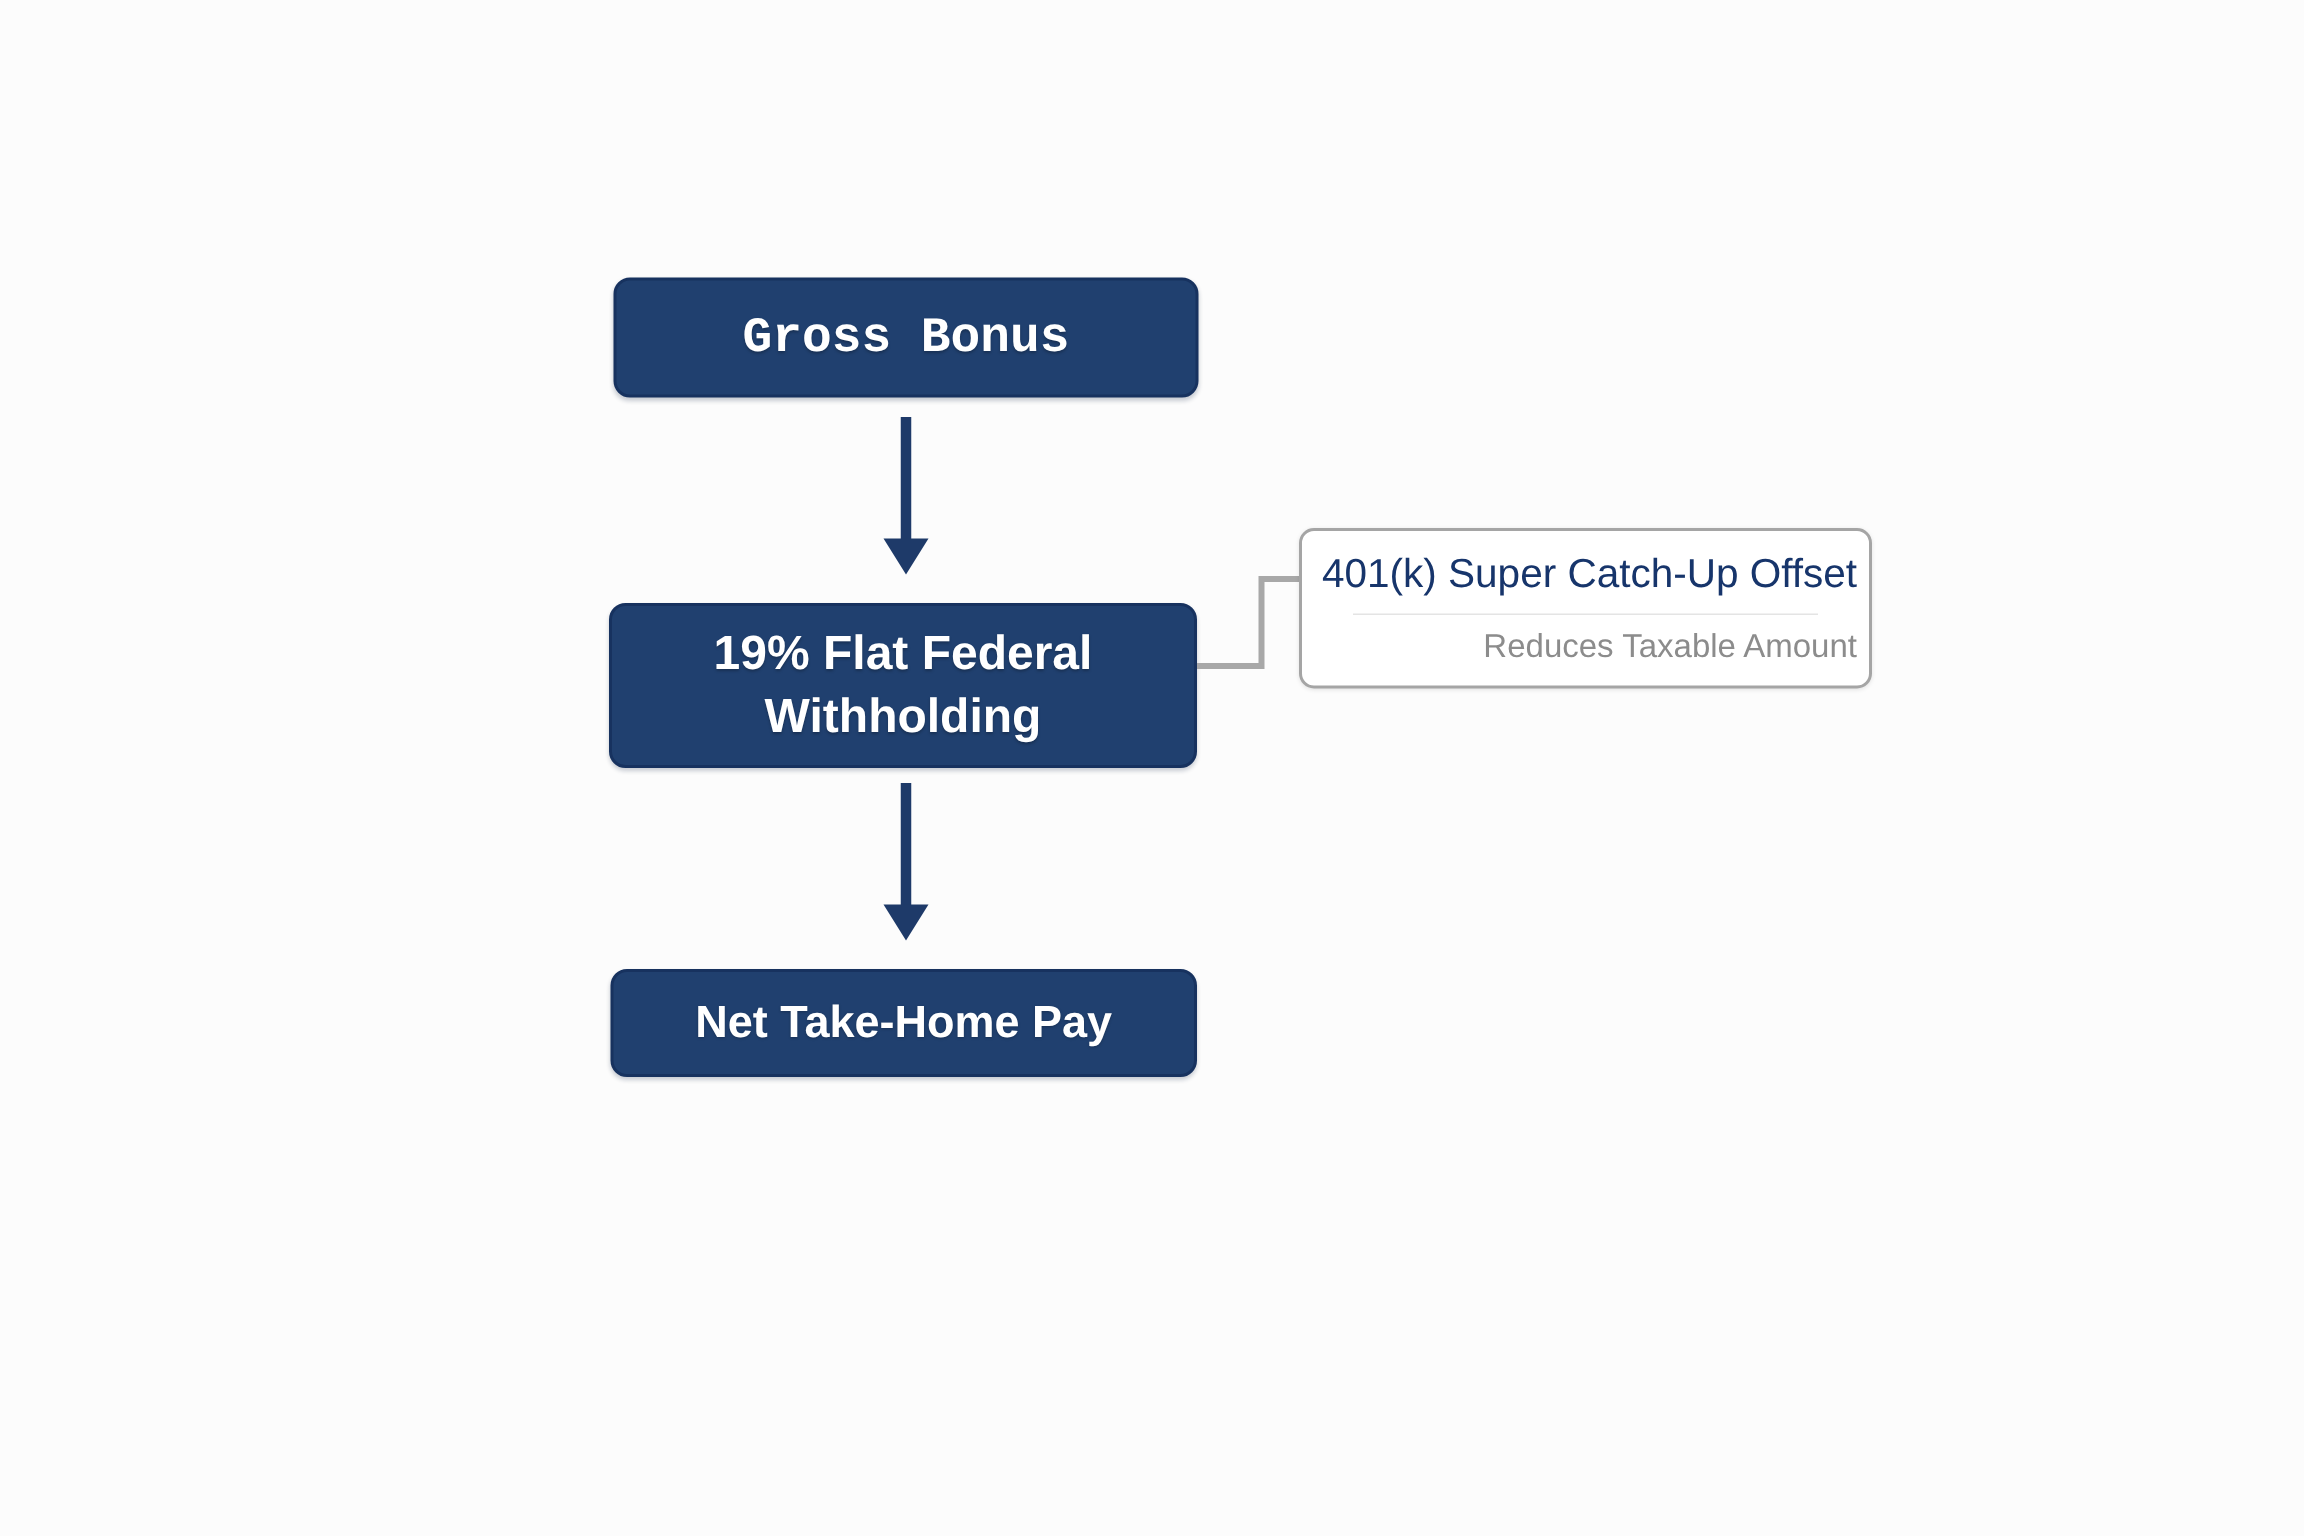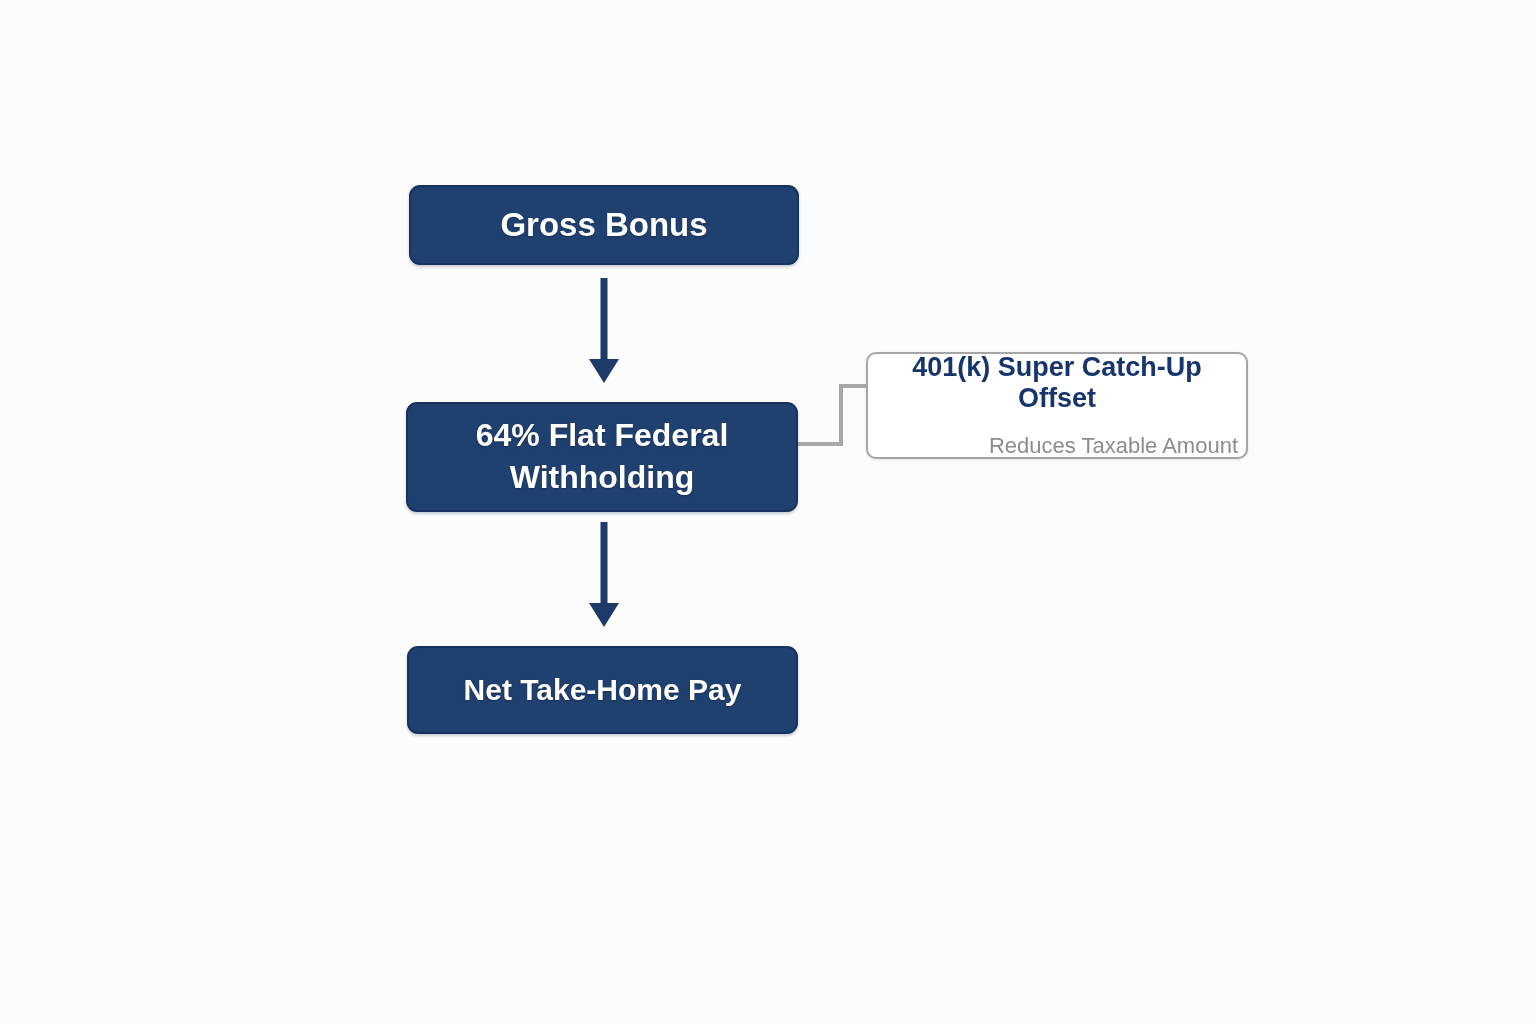--- a/index.html
+++ b/index.html
@@ -27,24 +27,24 @@
     justify-content: center;
     text-align: center;
     box-shadow: 0 2px 3px rgba(20, 35, 70, 0.22);
   }
   .node .node-label {
     color: var(--node-text, #ffffff);
     font-weight: bold;
     text-shadow: 0 1px 2px rgba(0,0,0,0.25);
   }
   .node-gross   { left: 409px; top: 185px; width: 390px; height: 80px; }
-  .node-gross .node-label { font-size: 33px; }
+  .node-gross .node-label { font-size: 33px; font-family: Liberation Mono, monospace; }
   .node-withholding { left: 406px; top: 402px; width: 392px; height: 110px; padding: 0 20px; }
   .node-withholding .node-label { font-size: 32px; line-height: 1.3; }
-  .node-net     { left: 407px; top: 646px; width: 391px; height: 88px; }
+  .node-net     { left: 407px; top: 646px; width: 391px; height: 72px; }
   .node-net .node-label { font-size: 30px; }
 
   
   .arrow {
     position: absolute;
     width: 40px;
     height: 106px;
   }
   .arrow-1 { left: 584px; top: 278px; }
   .arrow-2 { left: 584px; top: 522px; }
@@ -75,22 +75,23 @@
     display: flex;
     flex-direction: column;
     justify-content: center;
     text-align: center;
     padding: 10px 8px;
     box-shadow: 0 1px 3px rgba(0,0,0,0.10);
   }
   .note-title {
     color: var(--note-title, #17356b);
     font-size: 27px;
-    font-weight: bold;
+    font-weight: normal;
     line-height: 1.15;
+    text-align: right;
   }
   .note-divider {
     height: 1px;
     background: var(--note-divider, #e4e4e4);
     margin: 11px 26px 9px 26px;
   }
   .note-subtitle {
     color: var(--note-subtitle, #8c8c8c);
     font-size: 22px;
     line-height: 1.1;
@@ -105,21 +106,21 @@
   <div class="node node-gross">
     <span class="node-label">Gross Bonus</span>
   </div>
 
   <svg class="arrow arrow-1" viewBox="0 0 40 106" aria-hidden="true">
     <rect class="arrow-shaft" x="16.5" y="0" width="7" height="84"></rect>
     <polygon class="arrow-head" points="5,81 35,81 20,105"></polygon>
   </svg>
 
   <div class="node node-withholding">
-    <span class="node-label">64% Flat Federal Withholding</span>
+    <span class="node-label">19% Flat Federal Withholding</span>
   </div>
 
   <svg class="connector" viewBox="0 0 74 74" aria-hidden="true">
     <path d="M 2 66 H 45 V 8 H 72"></path>
   </svg>
 
   <div class="note">
     <div class="note-title">401(k) Super Catch-Up Offset</div>
     <div class="note-divider"></div>
     <div class="note-subtitle">Reduces Taxable Amount</div>

